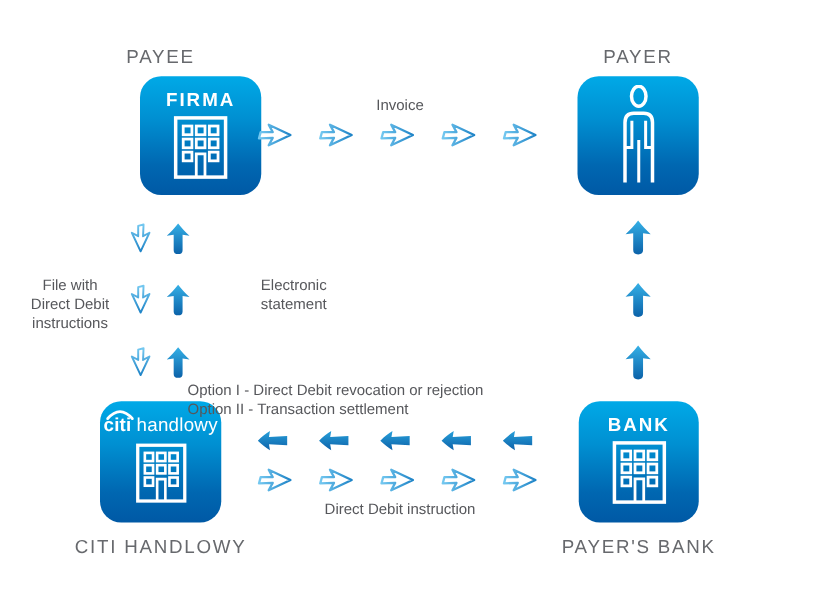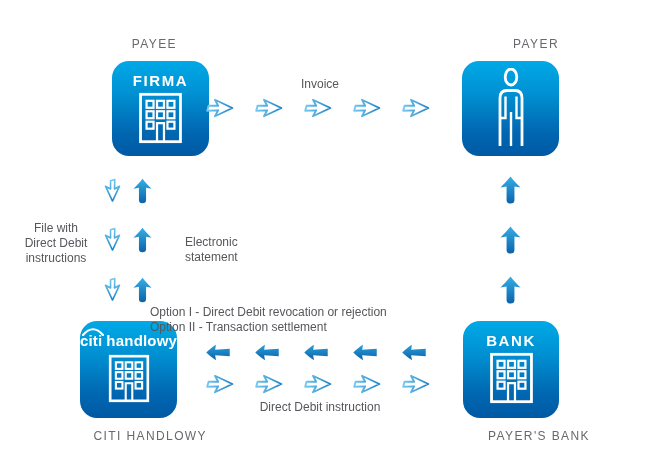--- a/index.html
+++ b/index.html
@@ -21,35 +21,35 @@
     color:#fff; font-weight:bold; font-size:15px; letter-spacing:1.6px;
     margin-top:11px; line-height:17px;
   }
   .bldg { margin-top:3px; display:block; }
   .person { margin-top:7px; display:block; }
   
   .citi-logo { margin-top:10px; height:20px; display:flex; align-items:baseline; gap:4px;
     color:#fff; font-size:15px; line-height:20px; }
   .citi-word { font-weight:bold; position:relative; letter-spacing:0.2px; }
   .citi-arc { position:absolute; right:-2px; top:-3px; }
-  .citi-rest { font-weight:bold; letter-spacing:0.2px; }
+  .citi-rest { font-weight:normal; letter-spacing:0.2px; }
   
   .node-title {
-    position:absolute; color:#67696d; font-size:12px; letter-spacing:1.4px;
-    text-align:right; white-space:nowrap;
+    position:absolute; color:#67696d; font-size:15px; letter-spacing:1.4px;
+    text-align:center; white-space:nowrap;
   }
   .lbl-payee { left:80px;  top:37px;  width:97px; }
   .lbl-payer { left:462px; top:37px;  width:97px; }
   .lbl-citi  { left:50px;  top:429px; width:157px; }
   .lbl-bank  { left:432px; top:429px; width:158px; }
   
   .note { position:absolute; color:#56575b; font-size:12px; line-height:15px; }
   .txt-invoice { left:270px; top:77px; width:100px; text-align:center; }
   .txt-file    { left:8px;   top:221px; width:96px; text-align:center; }
-  .txt-stat    { left:185px; top:235px; width:100px; text-align:left; }
+  .txt-stat    { left:185px; top:221px; width:100px; text-align:center; }
   .txt-debit   { left:513px; top:221px; width:108px; text-align:center; }
   .txt-options { left:150px; top:305px; width:340px; text-align:left; line-height:14.5px; font-size:12px; }
   .txt-ddinstr { left:220px; top:400px; width:200px; text-align:center; }
   
   .arrow-row { position:absolute; display:flex; align-items:center; }
   .row-invoice { left:205px; top:97px;  gap:19px; }
   .row-settle  { left:204px; top:344px; gap:21px; }
   .row-ddarr   { left:205px; top:373px; gap:19px; }
   .pair { position:absolute; left:103px; display:flex; align-items:center; gap:11px; height:27px; }
   .pair-1 { top:177px; } .pair-2 { top:226px; } .pair-3 { top:276px; }

